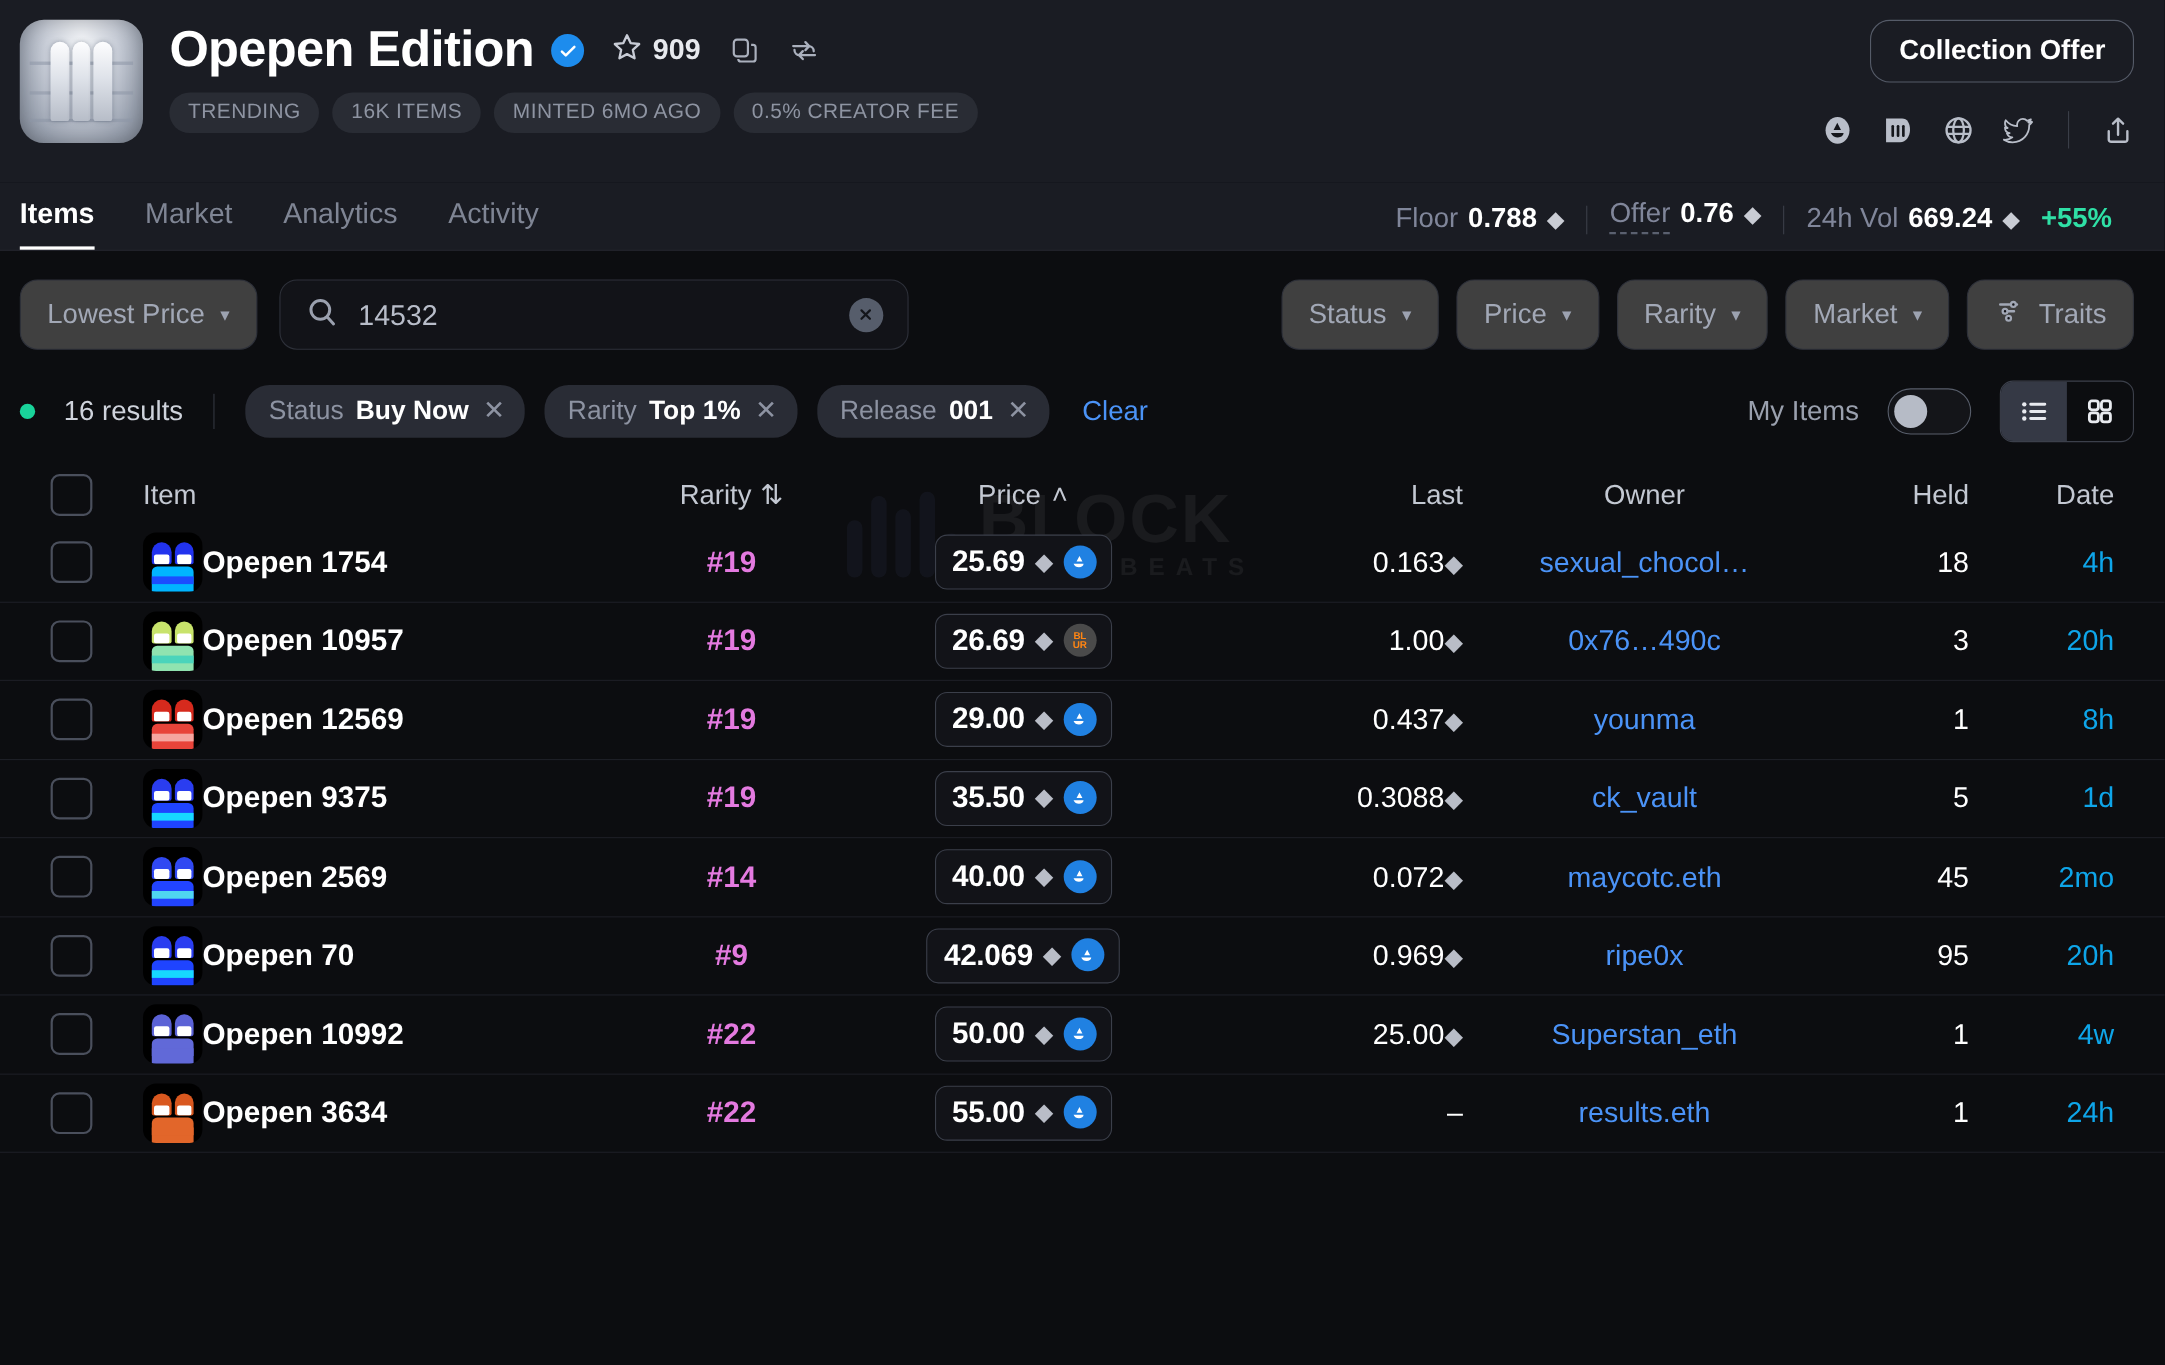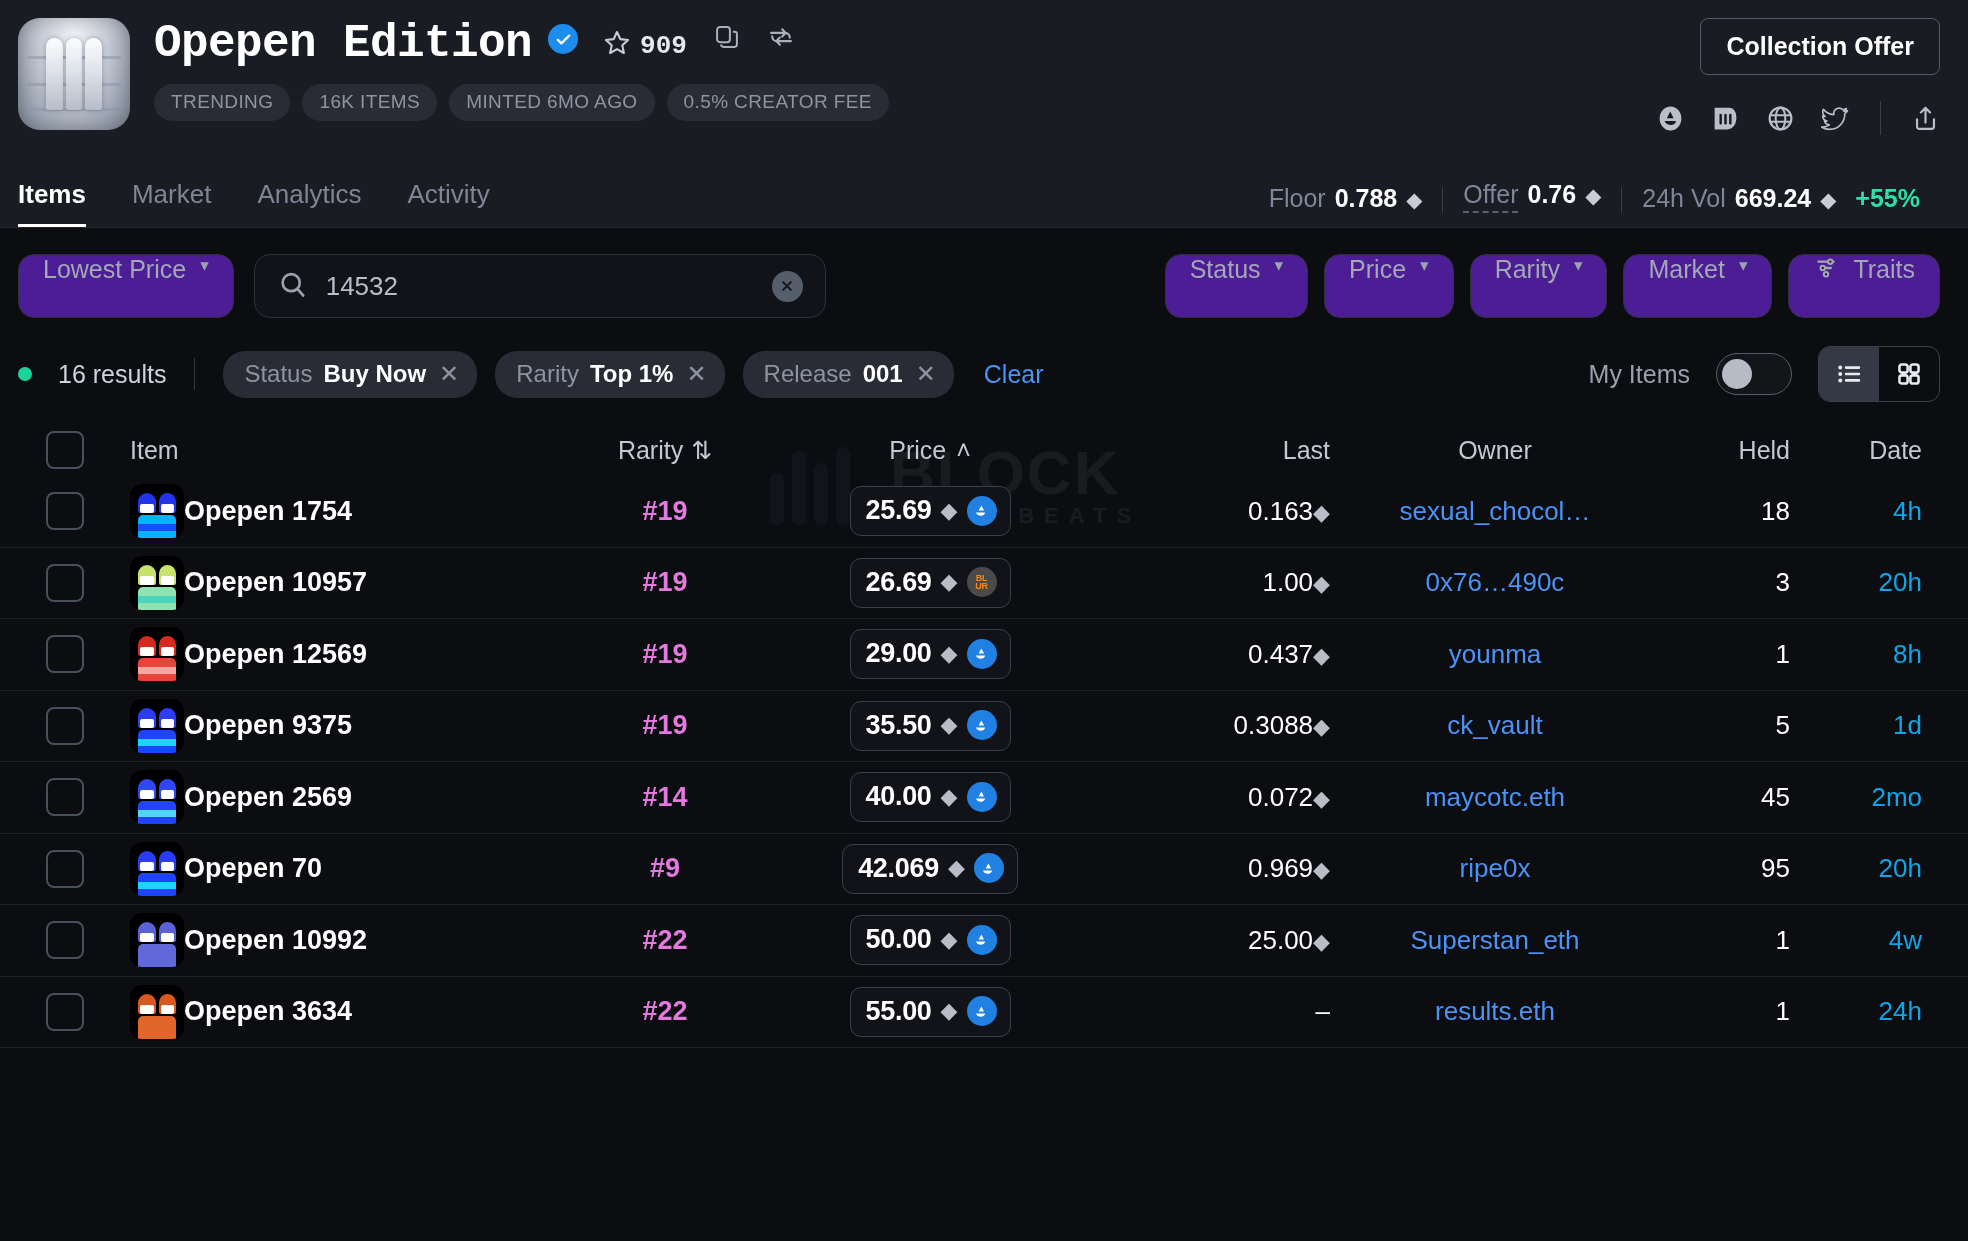--- a/index.html
+++ b/index.html
@@ -39,21 +39,21 @@
     flex:1; border-radius:11px 11px 3px 3px;
     background:linear-gradient(180deg,#fdfdfe 0%, #dfe3ea 45%, #b7bdc8 100%);
     box-shadow:0 0 5px rgba(60,70,90,.45);
   }
   .collection-avatar .bar{
     position:absolute; left:8%; width:84%;
     height:3px; background:rgba(140,150,165,.55);
   }
 
   .hdr-text{ margin-left:24px; padding-top:2px; }
-  .title-line{ display:flex; gap:16px;font-family:Liberation Mono, monospace; }
+  .title-line{ display:flex; align-items:center; gap:16px; }
   .collection-title{
     font-size:46px; font-weight:700; letter-spacing:-.6px;
     line-height:1.05; color:#ffffff;
   }
   .verified{
     width:30px;height:30px;border-radius:50%;
     background:#1d8ced; display:flex;align-items:center;justify-content:center;
     flex:none; margin-top:4px;
   }
   .verified svg{ width:17px;height:17px; }
@@ -66,21 +66,21 @@
   .badges{ display:flex; gap:12px; margin-top:16px; }
   .badge{
     background:#292c34; color:#8e94a2;
     font-size:19px; letter-spacing:.4px;
     padding:7px 17px 8px; border-radius:20px;
     white-space:nowrap;
   }
 
   .hdr-right{ position:absolute; right:28px; top:18px; text-align:right; }
   .collection-offer-btn{
-    border:1px solid #555b68; border-radius:8px;
+    border:1px solid #555b68; border-radius:18px;
     background:transparent; color:#fff;
     font-size:25px; font-weight:600;
     padding:13px 25px; cursor:pointer;
     font-family:inherit;
   }
   .social-row{
     display:flex; align-items:center; justify-content:flex-end;
     gap:26px; margin-top:26px;
   }
   .social-ic{ cursor:pointer; display:flex; }
@@ -114,21 +114,21 @@
   .eth-s{ color:#c9ccd4; font-size:21px; }
   .pct-up{ color:#2fe0a6; font-weight:700; margin-left:10px; }
 
   
   .filterbar{
     display:flex; align-items:center; gap:20px;
     padding:26px 28px 0 18px;
   }
   .pill{
     height:64px; border:1px solid #2e313a; border-radius:16px;
-    background:#4c1d95; display:flex; 
+    background:#404040; display:flex; align-items:center;
     padding:0 24px; color:#a2a8b6; font-size:25px; cursor:pointer;
     white-space:nowrap; gap:14px;
   }
   .chev{ font-size:17px; color:#9ca2b0; }
   .search-box{
     flex:none; width:572px; height:64px;
     border:1px solid #2e313a; border-radius:16px; background:#121318;
     display:flex; align-items:center; padding:0 22px; gap:18px;
   }
   .search-box input{

